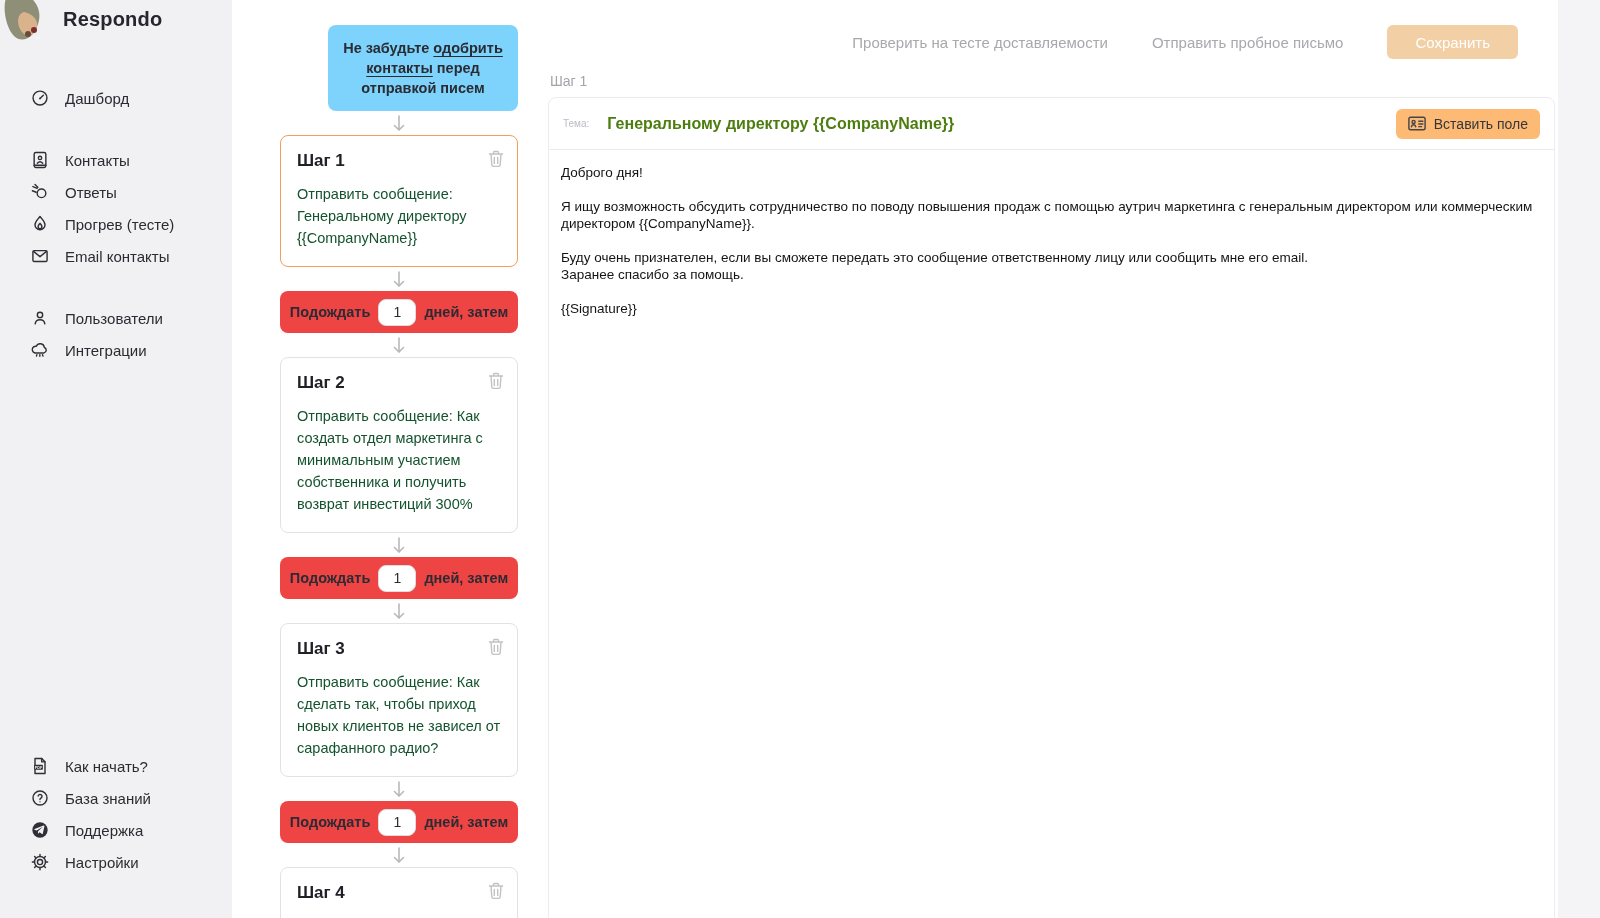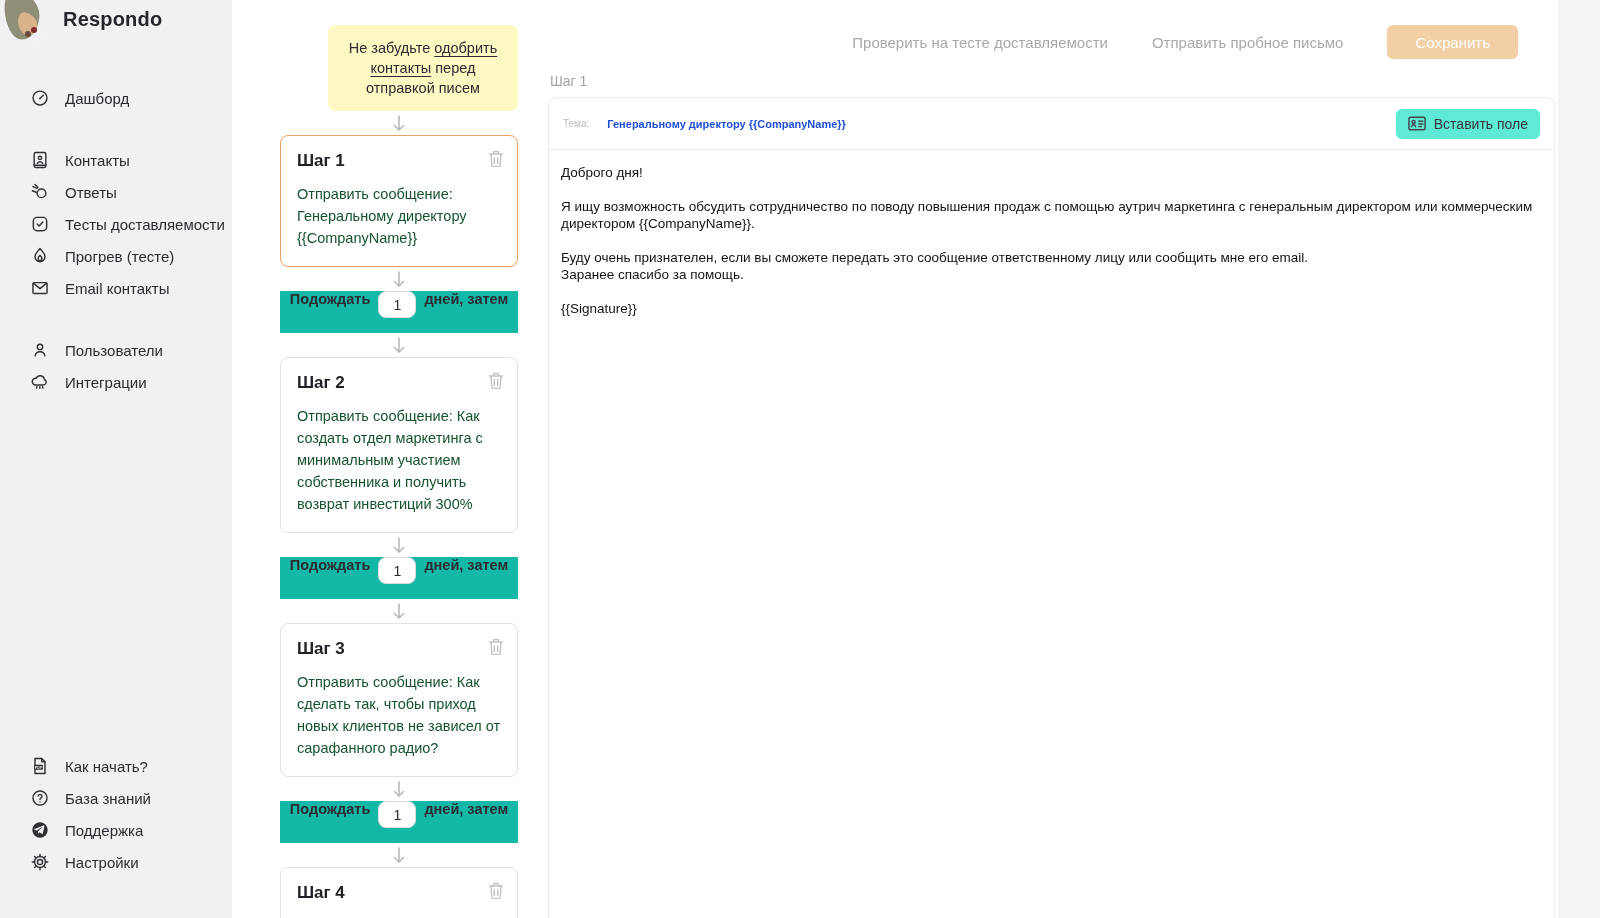--- a/index.html
+++ b/index.html
@@ -20,43 +20,43 @@
   .nav-item .ic { width:20px; height:20px; flex:0 0 20px; display:flex; align-items:center; justify-content:center; color:#2f2f36; }
   .nav-item .lbl { margin-left:15px; font-size:15px; color:#2b2b33; white-space:nowrap; }
   .nav-item.active { background:#e4e3e7; }
   .nav-item.active .lbl { font-weight:700; }
   .nav-gap { height:30px; }
   .sidebar-footer { position:absolute; left:0; bottom:40px; width:232px; }
   svg.icon { stroke:#2f2f36; fill:none; stroke-width:1.7; stroke-linecap:round; stroke-linejoin:round; }
 
   
   .flow { position:absolute; left:280px; top:25px; width:238px; }
-  .notice { background:#fef9c3; border-radius:8px; padding:13px 14px; text-align:center; font-size:14.5px; font-weight:400; line-height:1.38; color:#2b2b33;margin-left:48px; }
+  .notice { background:#7dd3fc; border-radius:8px; padding:13px 14px; text-align:center; font-size:14.5px; font-weight:700; line-height:1.38; color:#2b2b33;margin-left:48px; }
   .notice a { color:#2b2b33; text-decoration:underline; text-underline-offset:3px; cursor:pointer; }
   .arrow-row { height:24px; display:flex; align-items:center; justify-content:center; color:#b9b9bd; }
   .step-card { position:relative; background:#fff; border:1px solid #e2e2e4; border-radius:8px; padding:15px 16px 17px 16px; cursor:pointer; }
   .step-card.selected { border:1.5px solid #f0a05a; }
   .step-title { font-size:17px; font-weight:700; color:#202027; }
   .step-desc { margin-top:12px; font-size:14.5px; line-height:1.52; color:#14532d; }
   .trash-btn { position:absolute; top:14px; right:12px; width:18px; height:20px; background:none; border:none; cursor:pointer; color:#c2c2c6; padding:0; }
-  .wait-row { background:#14b8a6; border-radius:0; height:42px; display:flex; justify-content:center; gap:8px; font-size:14.5px; font-weight:600; color:#2b2b33; }
+  .wait-row { background:#ef4444; border-radius:8px; height:42px; display:flex; align-items:center; justify-content:center; gap:8px; font-size:14.5px; font-weight:600; color:#2b2b33; }
   .wait-input { width:38px; height:27px; border:1px solid #dddddf; border-radius:8px; background:#fff; text-align:center; font-size:14px; font-family:inherit; color:#2b2b33; }
 
   
   .main-header { position:absolute; left:548px; right:82px; top:25px; display:flex; align-items:center; justify-content:flex-end; gap:44px; }
   .header-link { font-size:15px; color:#a8a8ad; cursor:pointer; white-space:nowrap; background:none; border:none; font-family:inherit; }
   .save-btn { background:#f2cfa4; color:#fff; border:none; border-radius:6px; height:34px; padding:0 28px; font-size:15px; font-family:inherit; cursor:pointer; }
 
   
   .step-label { position:absolute; left:550px; top:73px; font-size:14px; color:#a4a4aa; }
   .editor-panel { position:absolute; left:548px; top:97px; width:1007px; height:830px; background:#fff; border:1px solid #ececee; border-radius:8px 8px 0 0; }
   .subject-row { display:flex; align-items:center; height:52px; padding:0 14px; border-bottom:1px solid #ececee; }
   .subject-label { font-size:10px; color:#bcbcc4; }
-  .subject-value { margin-left:18px; font-size:11px; font-weight:700; color:#1d4ed8; flex:1; cursor:text; }
-  .insert-field-btn { display:flex; align-items:center; gap:8px; background:#5eead4; border:none; border-radius:6px; height:30px; padding:0 12px; font-size:14px; color:#36363c; font-family:inherit; cursor:pointer; }
+  .subject-value { margin-left:18px; font-size:16px; font-weight:700; color:#4d7c0f; flex:1; cursor:text; }
+  .insert-field-btn { display:flex; align-items:center; gap:8px; background:#fdba74; border:none; border-radius:6px; height:30px; padding:0 12px; font-size:14px; color:#36363c; font-family:inherit; cursor:pointer; }
   .insert-field-btn svg { stroke:#45454b; fill:none; stroke-width:1.6; stroke-linecap:round; }
   .editor-body { padding:14px 12px; font-size:13.5px; line-height:17px; color:#141416; cursor:text; height:calc(100% - 52px); }
   .body-line { min-height:17px; }
   .body-line:empty { height:16px; }
 </style>
 </head>
 <body>
 
 <div class="page">
   <div class="right-gutter"></div>
@@ -97,29 +97,20 @@
         <span class="lbl">Контакты</span>
       </div>
       <div class="nav-item">
         <span class="ic">
           <svg class="icon" width="20" height="20" viewBox="0 0 24 24">
               <circle cx="13.8" cy="13.5" r="5.2"></circle>
               <path d="M3.5 5.5l5 2.2M2.8 10.5l4.6 1.8M6 3l3.4 3.2"></path>
             </svg>
         </span>
         <span class="lbl">Ответы</span>
-      </div>
-      <div class="nav-item">
-        <span class="ic">
-          <svg class="icon" width="20" height="20" viewBox="0 0 24 24">
-              <rect x="4" y="4" width="16" height="16" rx="4.5"></rect>
-              <path d="M8.6 12l2.4 2.4 4.4-4.8"></path>
-            </svg>
-        </span>
-        <span class="lbl">Тесты доставляемости</span>
       </div>
       <div class="nav-item">
         <span class="ic">
           <svg class="icon" width="20" height="20" viewBox="0 0 24 24">
               <path d="M12 3c3 4 6 6.2 6 9.8a6 6 0 0 1-12 0C6 9.2 9 7 12 3z"></path>
               <path d="M12 11.2c1.3 1.6 2.3 2.6 2.3 4a2.3 2.3 0 0 1-4.6 0c0-1.4 1-2.4 2.3-4z"></path>
             </svg>
         </span>
         <span class="lbl">Прогрев (тесте)</span>
       </div>

